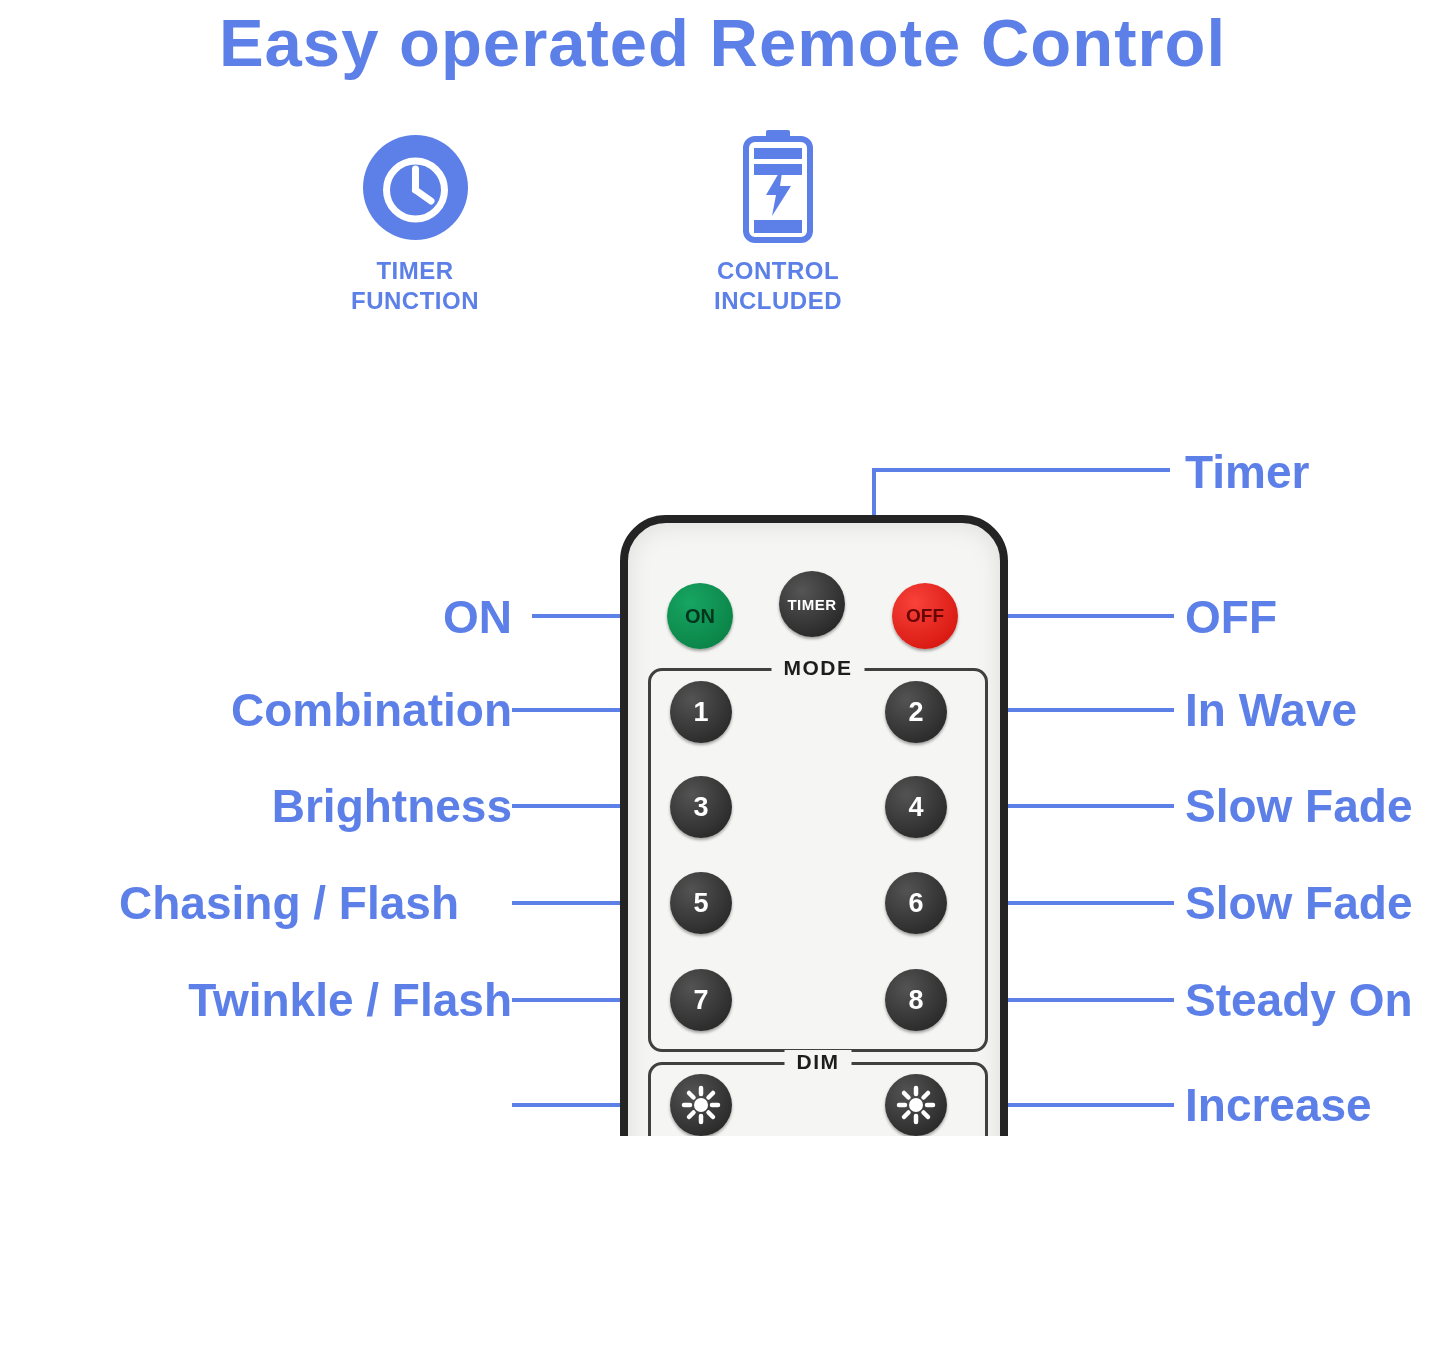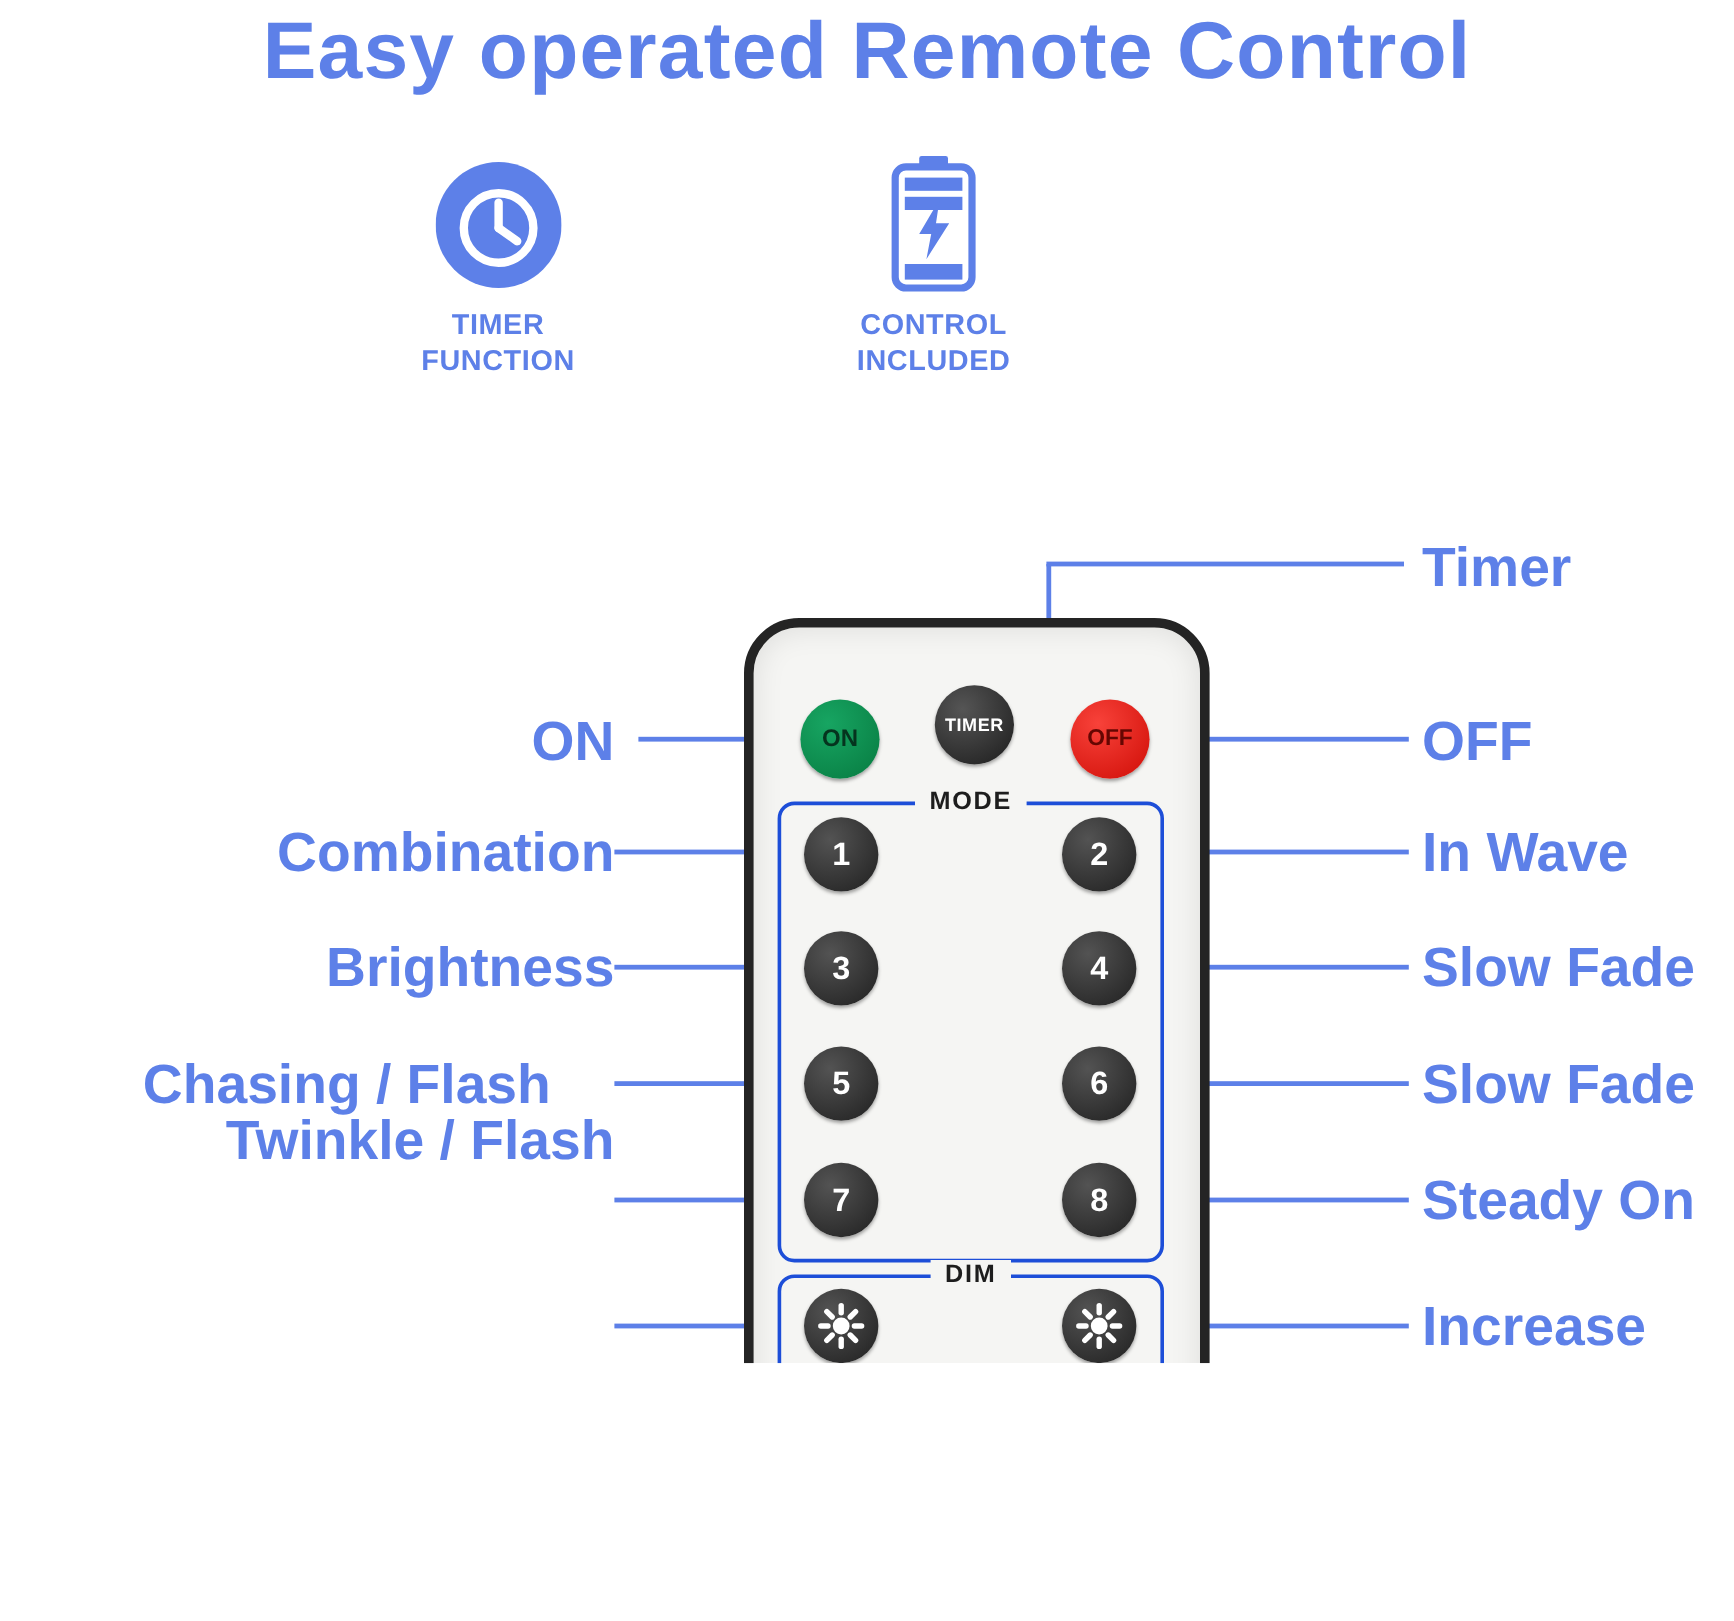--- a/index.html
+++ b/index.html
@@ -33,21 +33,21 @@
     box-shadow:inset 0 0 26px rgba(0,0,0,.10);
   }
   .pbtn{
     position:absolute;width:66px;height:66px;border-radius:50%;
     display:flex;align-items:center;justify-content:center;font-weight:bold;
     box-shadow:0 2px 3px rgba(0,0,0,.35);
   }
   .pbtn.on{background:radial-gradient(circle at 35% 30%,#17a562,#077a40);color:#05341e;font-size:20px;}
   .pbtn.timer{background:radial-gradient(circle at 35% 30%,#555,#1c1c1c);color:#fff;font-size:15px;letter-spacing:.5px;}
   .pbtn.off{background:radial-gradient(circle at 35% 30%,#f8423a,#cf0d06);color:#650602;font-size:19px;}
-  .section-box{position:absolute;left:20px;width:316px;border:3px solid #1d4ed8;border-radius:14px;}
+  .section-box{position:absolute;left:20px;width:316px;border:3px solid #404040;border-radius:14px;padding-left:18px;}
   .mode-box{top:145px;height:378px;}
   .dim-box{top:539px;height:84px;}
   .box-label{
     position:absolute;top:-15px;left:50%;transform:translateX(-50%);
     background:var(--remote-body);padding:0 12px;font-size:21px;font-weight:bold;
     color:#1d1d1d;letter-spacing:1.5px;
   }
   .mbtn,.dimbtn{
     position:absolute;width:62px;height:62px;border-radius:50%;
     background:radial-gradient(circle at 35% 30%,#535353,#1f1f1f);
@@ -94,21 +94,21 @@
       <div>CONTROL</div>
       <div>INCLUDED</div>
     </div>
   </div>
 
 
   <div class="callout left" style="right:933px;top:588px">ON</div>
   <div class="callout left" style="right:933px;top:681px">Combination</div>
   <div class="callout left" style="right:933px;top:777px">Brightness</div>
   <div class="callout left" style="right:986px;top:874px">Chasing / Flash</div>
-  <div class="callout left" style="right:933px;top:921px">Twinkle / Flash</div>
+  <div class="callout left" style="right:933px;top:971px">Twinkle / Flash</div>
 
   <div class="callout" style="left:1185px;top:443px">Timer</div>
   <div class="callout" style="left:1185px;top:588px">OFF</div>
   <div class="callout" style="left:1185px;top:681px">In Wave</div>
   <div class="callout" style="left:1185px;top:777px">Slow Fade</div>
   <div class="callout" style="left:1185px;top:874px">Slow Fade</div>
   <div class="callout" style="left:1185px;top:971px">Steady On</div>
   <div class="callout" style="left:1185px;top:1076px">Increase</div>
 
   <div class="cline" style="left:532px;top:614px;width:152px"></div>

